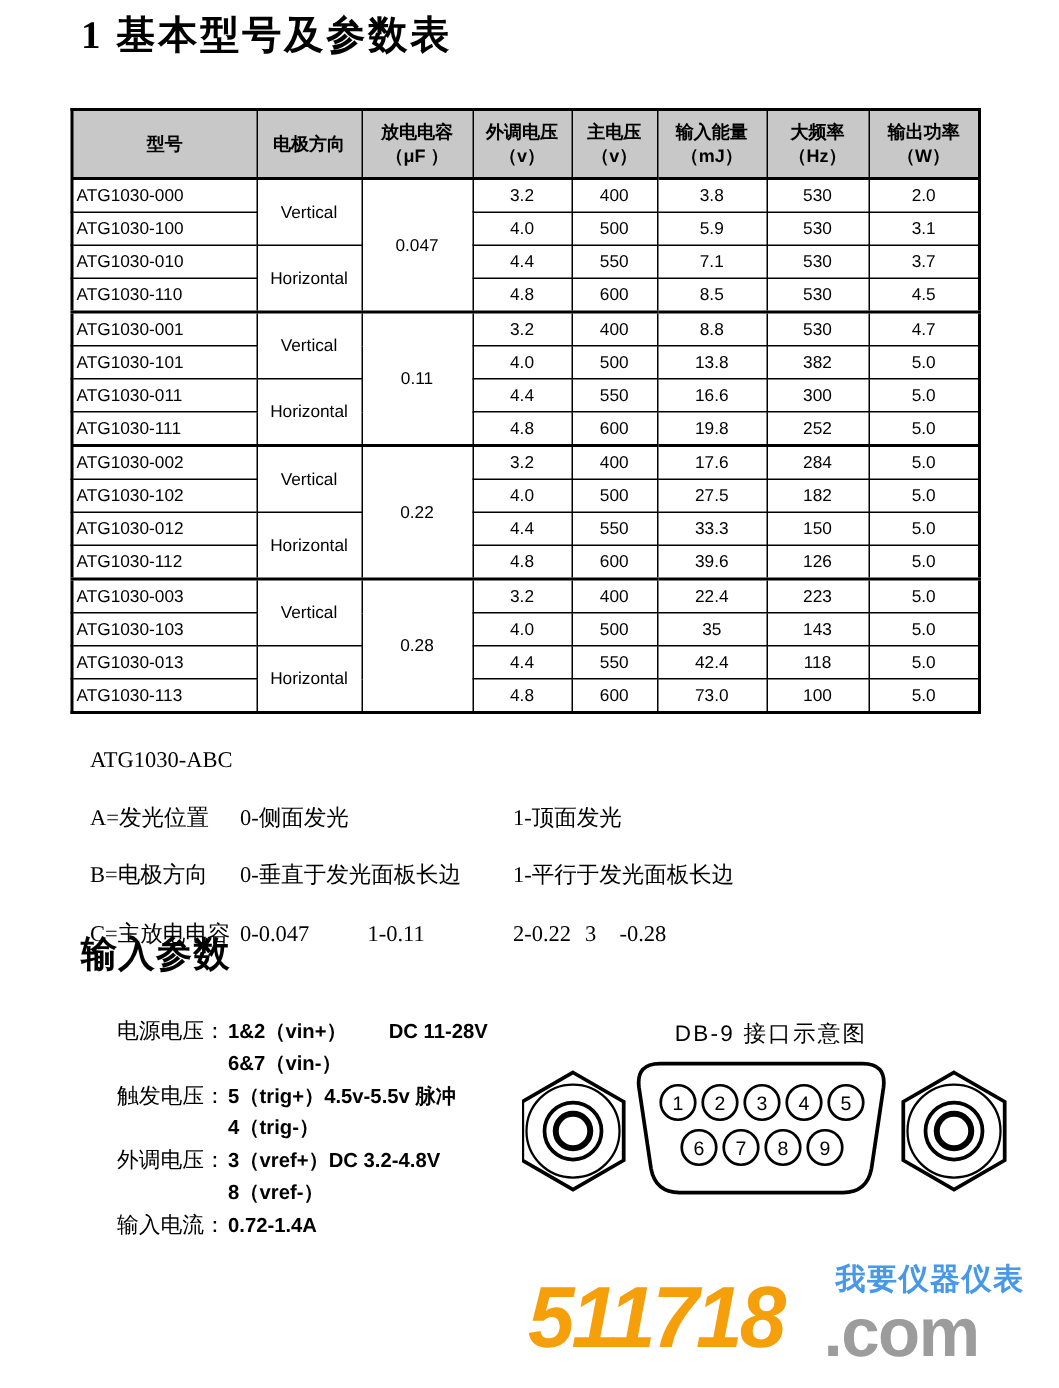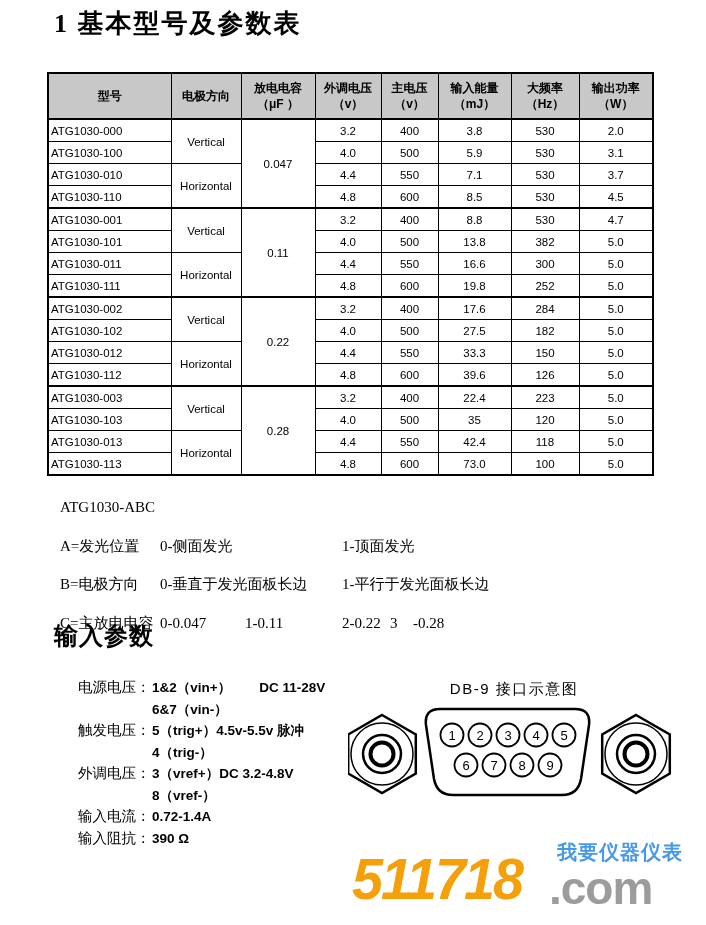--- a/index.html
+++ b/index.html
@@ -254,21 +254,21 @@
           <td>400</td>
           <td>22.4</td>
           <td>223</td>
           <td>5.0</td>
         </tr>
         <tr>
           <td class="model-cell">ATG1030-103</td>
           <td>4.0</td>
           <td>500</td>
           <td>35</td>
-          <td>120</td>
+          <td>143</td>
           <td>5.0</td>
         </tr>
         <tr>
           <td class="model-cell">ATG1030-013</td>
           <td class="dir-cell" rowspan="2">Horizontal</td>
           <td>4.4</td>
           <td>550</td>
           <td>42.4</td>
           <td>118</td>
           <td>5.0</td>
@@ -300,21 +300,20 @@
   <h2 id="input-title">输入参数</h2>
 
   <div id="params-list">
       <div class="param-row"><span class="param-label">电源电压：</span><span class="param-value">1&amp;2（vin+）</span><span class="param-extra">DC 11-28V</span></div>
       <div class="param-row"><span class="param-label"></span><span class="param-value">6&amp;7（vin-）</span></div>
       <div class="param-row"><span class="param-label">触发电压：</span><span class="param-value">5（trig+）4.5v-5.5v 脉冲</span></div>
       <div class="param-row"><span class="param-label"></span><span class="param-value">4（trig-）</span></div>
       <div class="param-row"><span class="param-label">外调电压：</span><span class="param-value">3（vref+）DC 3.2-4.8V</span></div>
       <div class="param-row"><span class="param-label"></span><span class="param-value">8（vref-）</span></div>
       <div class="param-row"><span class="param-label">输入电流：</span><span class="param-value">0.72-1.4A</span></div>
-      <div class="param-row"><span class="param-label">输入阻抗：</span><span class="param-value">390 Ω</span></div>
     </div>
 
   <div id="db9">
     <div id="db9-title">DB-9 接口示意图</div>
     <svg width="330" height="104" viewBox="0 0 330 104">
 
       <g fill="none" stroke="#000">
         <polygon points="34,12 67.8,31.5 67.8,70.5 34,90 0.2,70.5 0.2,31.5" stroke-width="2.5"></polygon>
         <circle cx="34" cy="51" r="31" stroke-width="1.5"></circle>
         <circle cx="34" cy="51" r="19" stroke-width="2.5"></circle>

